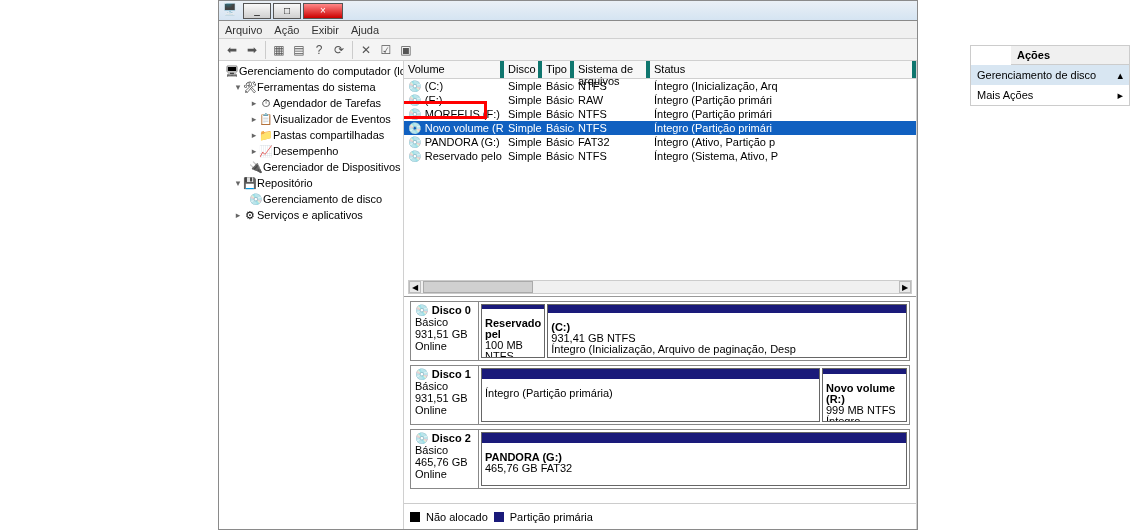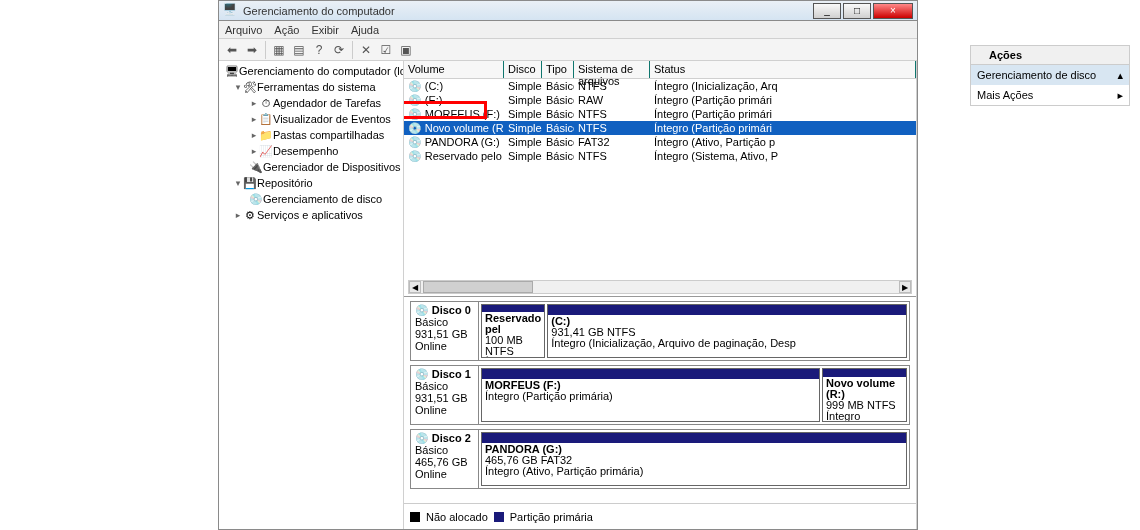--- a/index.html
+++ b/index.html
@@ -17,60 +17,59 @@
 .tbtn.sep { border-left:1px solid #ccc; width:1px; margin:0 2px;}
 .body { display: flex; height: calc(100% - 60px); }
 .tree { width: 185px; border-right: 1px solid #d0d0d0; padding: 2px 0; overflow:hidden;}
 .tree .node { display:flex; align-items:center; height:16px; padding-left: 6px; white-space:nowrap;}
 .tree .node .exp { width:10px; text-align:center; color:#666;font-size:9px;}
 .tree .node .ic { width:14px; display:inline-block; text-align:center;}
 .tree .node.d1 { padding-left: 14px;} .tree .node.d2 { padding-left: 30px;}
 .center { flex:1; display:flex; flex-direction:column; border-right:1px solid #d0d0d0;}
 .volumes { flex: 0 0 235px; overflow:hidden; position:relative;}
 .vol-head { display:flex; background:#f7f7f7; border-bottom:1px solid #d0d0d0; height:18px;}
-.vol-head div { border-right:1px solid #0f766e; padding: 2px 4px;}
+.vol-head div { border-right:4px solid #0f766e; padding: 2px 4px;}
 .vc-vol{width:100px;} .vc-lay{width:38px;} .vc-tip{width:32px;} .vc-fs{width:76px;} .vc-st{flex:1;}
 .vol-row { display:flex; height:14px; align-items:center; white-space:nowrap;}
 .vol-row div { padding: 0 4px; overflow:hidden;}
 .vol-row.sel { background:#1060c0; color:#fff;}
 .red-box { position:absolute; border:3px solid #f00; pointer-events:none;}
 .scroll-track{position:absolute;left:4px;right:4px;bottom:2px;height:14px;border:1px solid #ccc;background:#f0f0f0;}
 .scroll-thumb{position:absolute;left:14px;width:110px;top:0;bottom:0;background:#d0d0d0;border:1px solid #aaa;}
 .scroll-arrow{position:absolute;width:12px;top:0;bottom:0;background:#e8e8e8;border:1px solid #bbb;display:flex;align-items:center;justify-content:center;font-size:8px;}
 .disks { flex:1; overflow:hidden; border-top:1px solid #999;}
 .disk { display:flex; border:1px solid #888; margin:4px 6px; height:60px;}
 .disk-info { width:68px; border-right:1px solid #888; padding:2px 4px; font-size:10px; line-height:12px;}
 .disk-info .name{font-weight:bold;}
 .parts { flex:1; display:flex; gap:2px; padding:2px;}
 .part { border:1px solid #666; flex:1; display:flex; flex-direction:column;}
 .part .bar{height:10px;background:#1a1a7a;}
-.part .pbody{padding:1px 3px;font-size:10px;line-height:11px;overflow:hidden;}
+.part .pbody{padding:9px 3px;font-size:10px;line-height:11px;overflow:hidden;}
 .part .pname{font-weight:bold;}
 .part.narrow{flex:0 0 60px;}
 .part.small{flex:0 0 85px;}
 .legend{height:26px;border-top:1px solid #ccc;display:flex;align-items:center;gap:6px;padding:0 6px;font-size:10px;}
 .legend .sw{width:10px;height:10px;display:inline-block;}
 .actions { position:absolute; left: 970px; top: 45px; width: 160px; border:1px solid #ccc; background:#fff;}
-.actions-head{background:#f0f0f0;padding:3px 18px;border-bottom:1px solid #ccc;font-weight:bold;}
+.actions-head{background:#f0f0f0;padding:3px 6px;border-bottom:1px solid #ccc;font-weight:bold;margin-left:40px;}
 .actions-item{padding:4px 20px 4px 6px;position:relative;}
 .actions-item.sel{background:#d8e6f2;}
 .actions-item .arr{position:absolute;right:6px;}
 .shadow-l{position:absolute;left:0;top:0;width:218px;height:100%;background:#fff;}
 .shadow-r{position:absolute;left:918px;top:0;width:222px;height:100%;background:#fff;}
 </style>
 </head>
 <body>
 
 <div class="shadow-l"></div>
 <div class="shadow-r"></div>
 
 <div class="window">
   <div class="titlebar">
     <span class="icon">🖥️</span>
-    <span class="title">Gerenciamento do computador</span>
     <div class="winbtns">
       <div class="winbtn">_</div>
       <div class="winbtn">□</div>
       <div class="winbtn close">×</div>
     </div>
   </div>
   <div class="menubar">
     <span>Arquivo</span>
     <span>Ação</span>
     <span>Exibir</span>
@@ -230,21 +229,20 @@
             <div class="disk-info">
               <div class="name">💿 Disco 1</div>
               <div>Básico</div>
               <div>931,51 GB</div>
               <div>Online</div>
             </div>
             <div class="parts">
               <div class="part ">
                 <div class="bar"></div>
                 <div class="pbody">
-                  <div class="pname">MORFEUS  (F:)</div>
                   <div>Íntegro (Partição primária)</div>
                 </div>
               </div>
               <div class="part small">
                 <div class="bar"></div>
                 <div class="pbody">
                   <div class="pname">Novo volume  (R:)</div>
                   <div>999 MB NTFS</div>
                   <div>Íntegro (Partição prim</div>
                 </div>
@@ -257,21 +255,20 @@
               <div>Básico</div>
               <div>465,76 GB</div>
               <div>Online</div>
             </div>
             <div class="parts">
               <div class="part ">
                 <div class="bar"></div>
                 <div class="pbody">
                   <div class="pname">PANDORA  (G:)</div>
                   <div>465,76 GB FAT32</div>
-                  <div>Íntegro (Ativo, Partição primária)</div>
                 </div>
               </div>
             </div>
           </div>
         </div>
       <div class="legend">
         <span class="sw" style="background:#000"></span>
         <span>Não alocado</span>
         <span class="sw" style="background:#1a1a7a"></span>
         <span>Partição primária</span>

